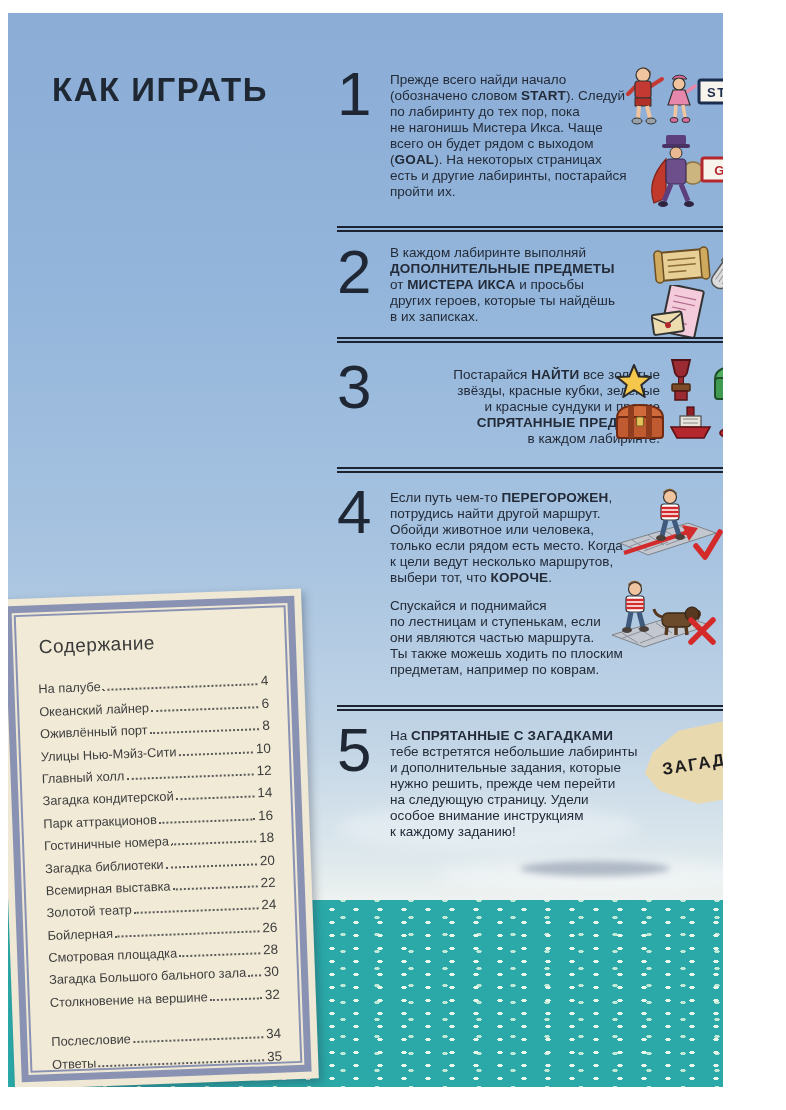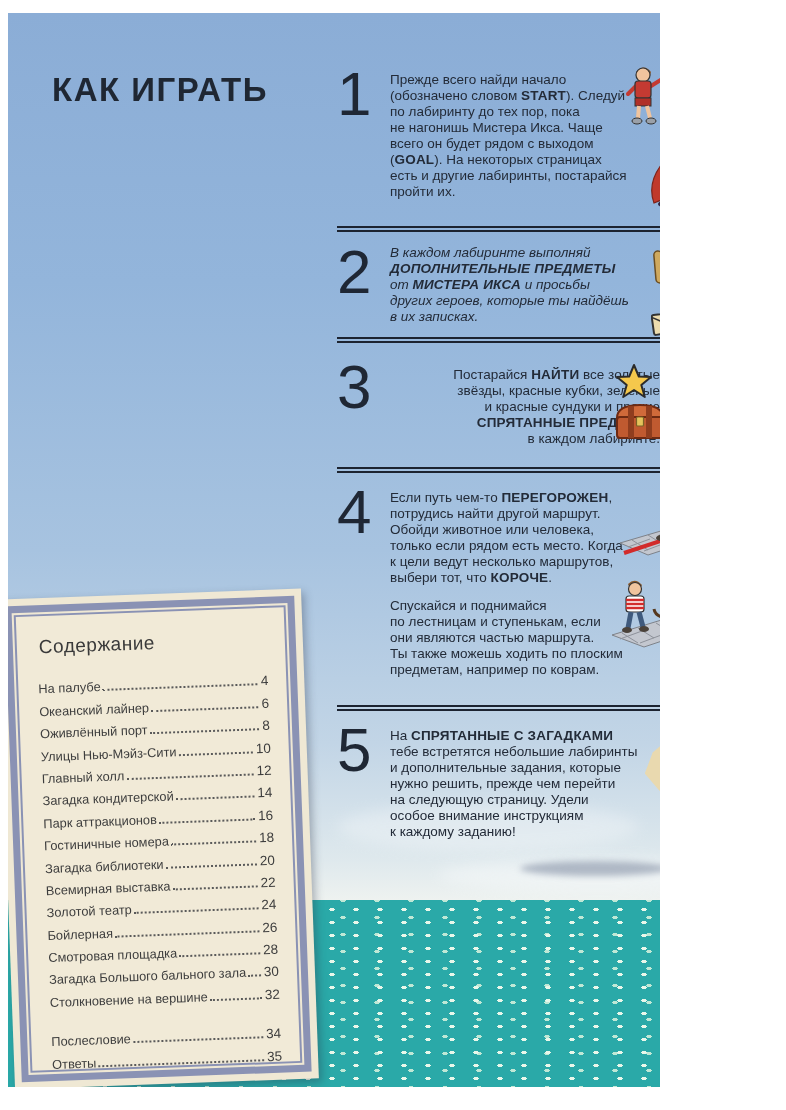--- a/index.html
+++ b/index.html
@@ -1,17 +1,17 @@
 <!DOCTYPE html>
 <html><head>
 <meta charset="utf-8">
 <style>
   html,body{margin:0;padding:0;}
   body{width:786px;height:1110px;background:#ffffff;font-family:"Liberation Sans",sans-serif;position:relative;overflow:hidden;}
-  .page{position:absolute;left:8px;top:13px;width:652px;height:1074px;overflow:hidden;
+  .page{position:absolute;left:8px;top:13px;width:715px;height:1074px;overflow:hidden;
         background:linear-gradient(180deg,#8badd6 0%,#93b5db 25%,#a7c3e0 50%,#c2d5e6 68%,#dfe9ed 79%,#eef2f0 82.6%,#eef2f0 100%);}
   .cloud{position:absolute;background:#ffffff;border-radius:50%;filter:blur(7px);}
   .cloud.gray{background:#7e8aa0;filter:blur(3px);}
   .sea{position:absolute;left:0;top:887px;width:100%;height:187px;background-color:#2aa9a8;
        background-image:radial-gradient(ellipse 4px 2px at center,#e9f7ea 68%,transparent 72%),
                         radial-gradient(ellipse 4px 2px at center,#bfe8d6 68%,transparent 72%);
        background-size:24px 13px,34px 17px;background-position:0 3px,12px 9px;}
   .title{position:absolute;left:44px;top:58px;font-size:33px;font-weight:700;letter-spacing:1.5px;color:#1f2733;}
   .sep{position:absolute;left:329px;width:426px;height:2px;border-top:2px solid #1c2330;border-bottom:2px solid #1c2330;}
   .num{position:absolute;left:329px;width:52px;font-size:62px;line-height:58px;color:#1f2734;font-weight:400;}
@@ -90,21 +90,21 @@
   </svg>
   <svg class="icon" style="left:690px;top:133px;" width="75" height="65" viewBox="0 0 75 65">
     <rect x="35" y="2" width="6" height="58" fill="#7b4c22" stroke="#3a2a12" stroke-width="1"></rect>
     <rect x="4" y="12" width="67" height="23" rx="2" fill="#f7f4ec" stroke="#b3272d" stroke-width="3"></rect>
     <text x="38" y="29" text-anchor="middle" font-size="13" font-weight="700" letter-spacing="1.5" fill="#b3272d">GOAL</text>
   </svg>
 
   <div class="sep" style="top:213px;"></div>
 
   <div class="num" style="top:230px;">2</div>
-  <div class="sect-text" style="top:232px;font-style:italic;">В каждом лабиринте выполняй<br><b>ДОПОЛНИТЕЛЬНЫЕ ПРЕДМЕТЫ</b><br>от <b>МИСТЕРА ИКСА</b> и просьбы<br>других героев, которые ты найдёшь<br>в их записках.</div>
+  <div class="sect-text" style="top:232px;">В каждом лабиринте выполняй<br><b>ДОПОЛНИТЕЛЬНЫЕ ПРЕДМЕТЫ</b><br>от <b>МИСТЕРА ИКСА</b> и просьбы<br>других героев, которые ты найдёшь<br>в их записках.</div>
   <svg class="icon" style="left:645px;top:228px;" width="58" height="52" viewBox="0 0 58 52">
     <g transform="rotate(-5 29 26)">
       <rect x="7" y="10" width="44" height="28" rx="2" fill="#e8cf96" stroke="#6b4e23" stroke-width="2"></rect>
       <rect x="2" y="8" width="8" height="32" rx="4" fill="#cfa95e" stroke="#6b4e23" stroke-width="1.5"></rect>
       <rect x="48" y="8" width="8" height="32" rx="4" fill="#cfa95e" stroke="#6b4e23" stroke-width="1.5"></rect>
       <path d="M15 18 h28 M15 24 h28 M15 30 h18" stroke="#8a6a33" stroke-width="1.5"></path>
     </g>
   </svg>
   <svg class="icon" style="left:700px;top:218px;" width="48" height="64" viewBox="0 0 48 64">
     <g transform="rotate(35 24 32)">

